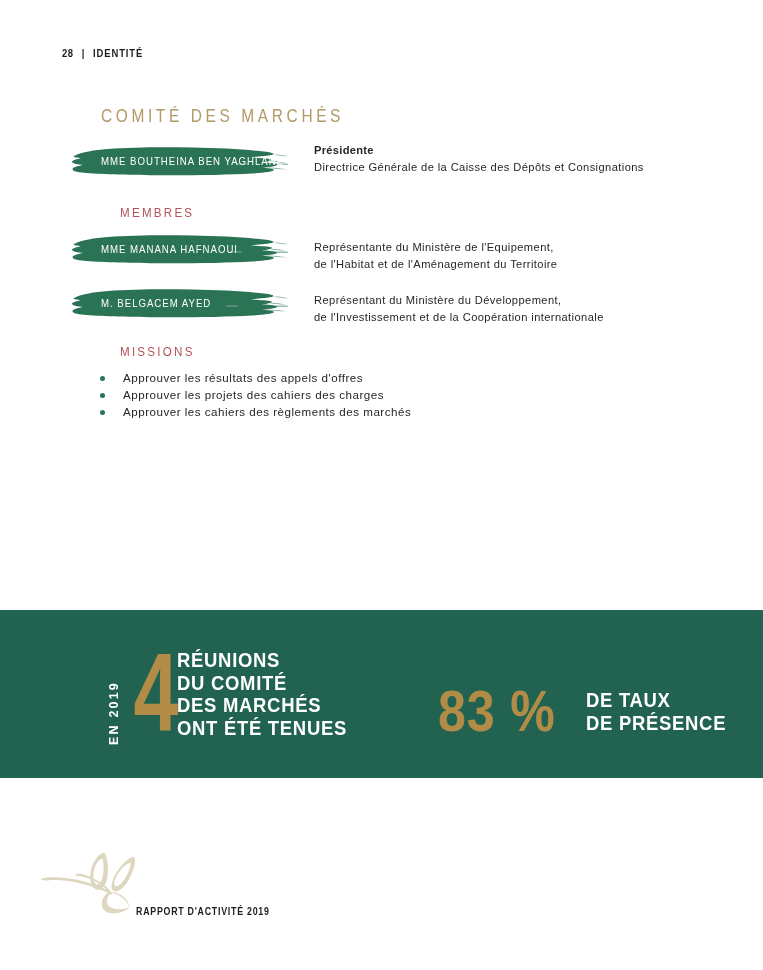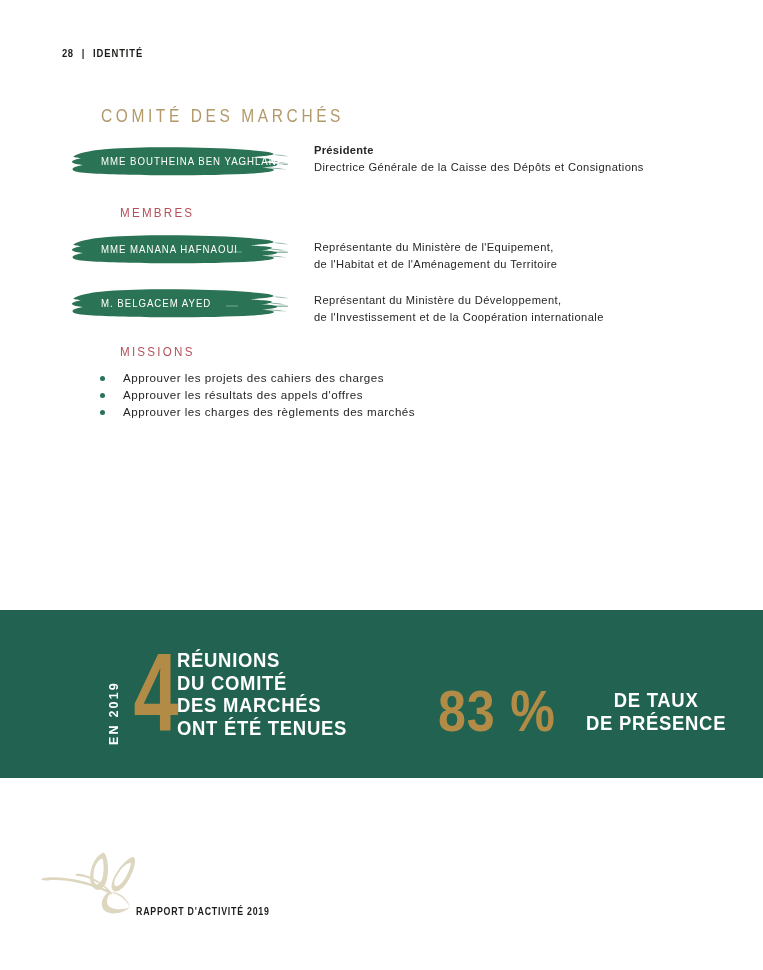--- a/index.html
+++ b/index.html
@@ -181,21 +181,20 @@
     white-space: nowrap;
   }
 
   .stat-presence {
     position: absolute;
     left: 438px;
     top: 0;
     height: 199px;
     display: flex;
     align-items: center;
-    text-align: center;
   }
   .pct-num {
     color: #b28b46;
     font-size: 57px;
     font-weight: 700;
     line-height: 1;
     letter-spacing: 1px;
     transform: scaleX(0.88);
     transform-origin: left center;
     white-space: nowrap;
@@ -326,29 +325,29 @@
     <div class="role-line">Représentant du Ministère du Développement,</div>
     <div class="role-line">de l'Investissement et de la Coopération internationale</div>
   </div>
 </div>
 
 <div class="sub-heading" style="top:344px;">MISSIONS</div>
 
 <ul class="missions-list">
   <li>
     <span class="dot"></span>
+    <span>Approuver les résultats des appels d'offres</span>
+  </li>
+  <li>
+    <span class="dot"></span>
     <span>Approuver les projets des cahiers des charges</span>
   </li>
   <li>
     <span class="dot"></span>
-    <span>Approuver les résultats des appels d'offres</span>
-  </li>
-  <li>
-    <span class="dot"></span>
-    <span>Approuver les charges des règlements des marchés</span>
+    <span>Approuver les cahiers des règlements des marchés</span>
   </li>
 </ul>
 
 <div class="stats-banner">
 
   <div class="stat-meetings">
     <div class="stat-year">EN 2019</div>
     <div class="stat-bignum">4</div>
     <div class="stat-lines">
       <div>RÉUNIONS</div>

